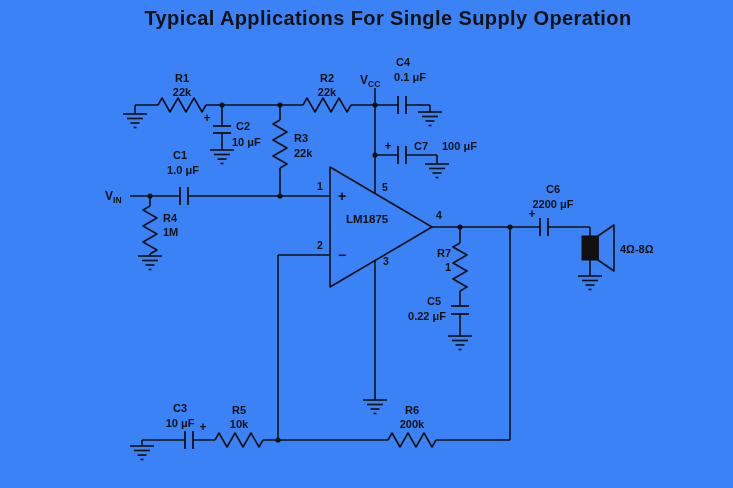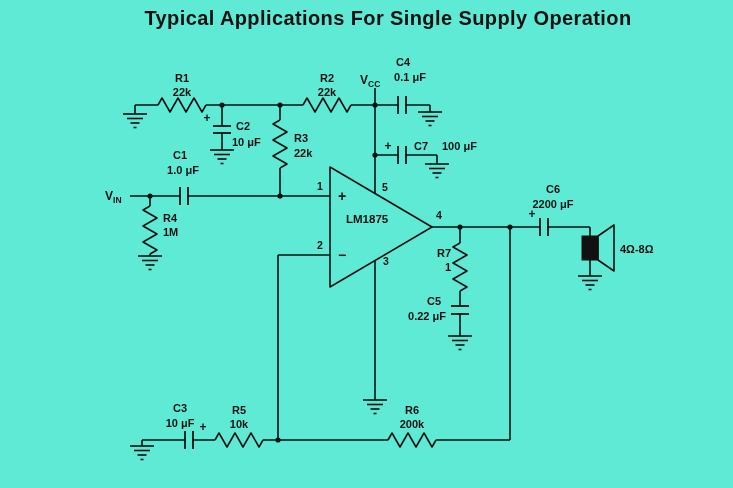--- a/index.html
+++ b/index.html
@@ -1,16 +1,16 @@
 <!DOCTYPE html>
 <html><head>
 <meta charset="utf-8">
 <style>
   html,body{margin:0;padding:0;background:#fff;}
-  .canvas{position:relative;width:733px;height:488px;background:#5eead4;overflow:hidden;}
+  .canvas{position:relative;width:733px;height:488px;background:#3b82f6;overflow:hidden;}
   svg text{font-family:"Liberation Sans",sans-serif;font-weight:bold;fill:#111;}
   .title{font-size:20px;letter-spacing:.4px;}
   .lbl{font-size:11px;}
   .pin{font-size:10.5px;}
   .sign{font-size:12px;}
   .opsign{font-size:14px;}
   .icname{font-size:11.5px;}
   .sub{font-size:8.5px;}
   .wire{stroke:#111;stroke-width:1.6;fill:none;}
   .comp{stroke:#111;stroke-width:1.6;fill:none;stroke-linejoin:round;}

